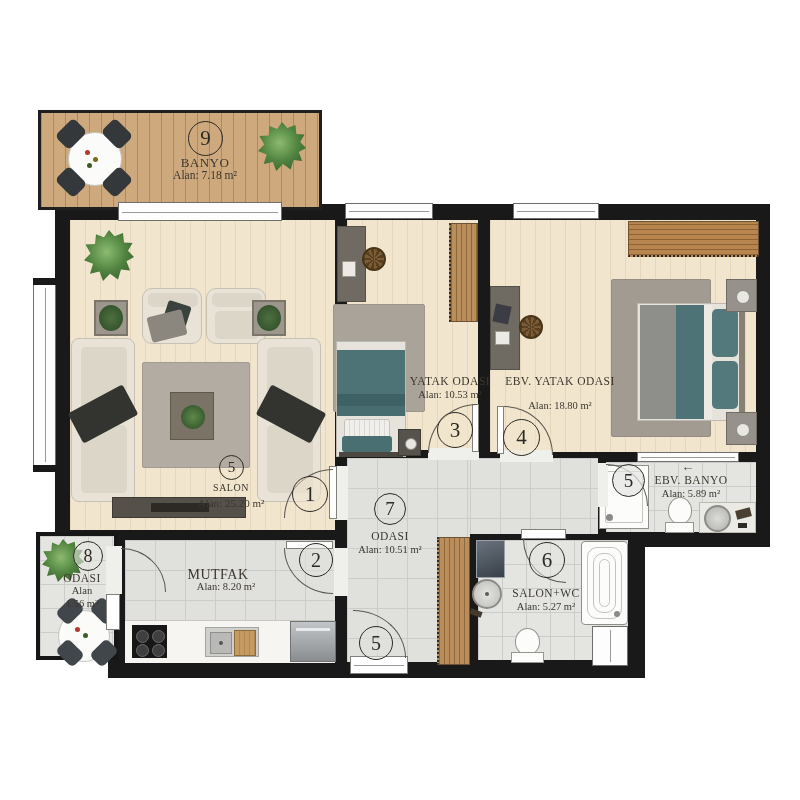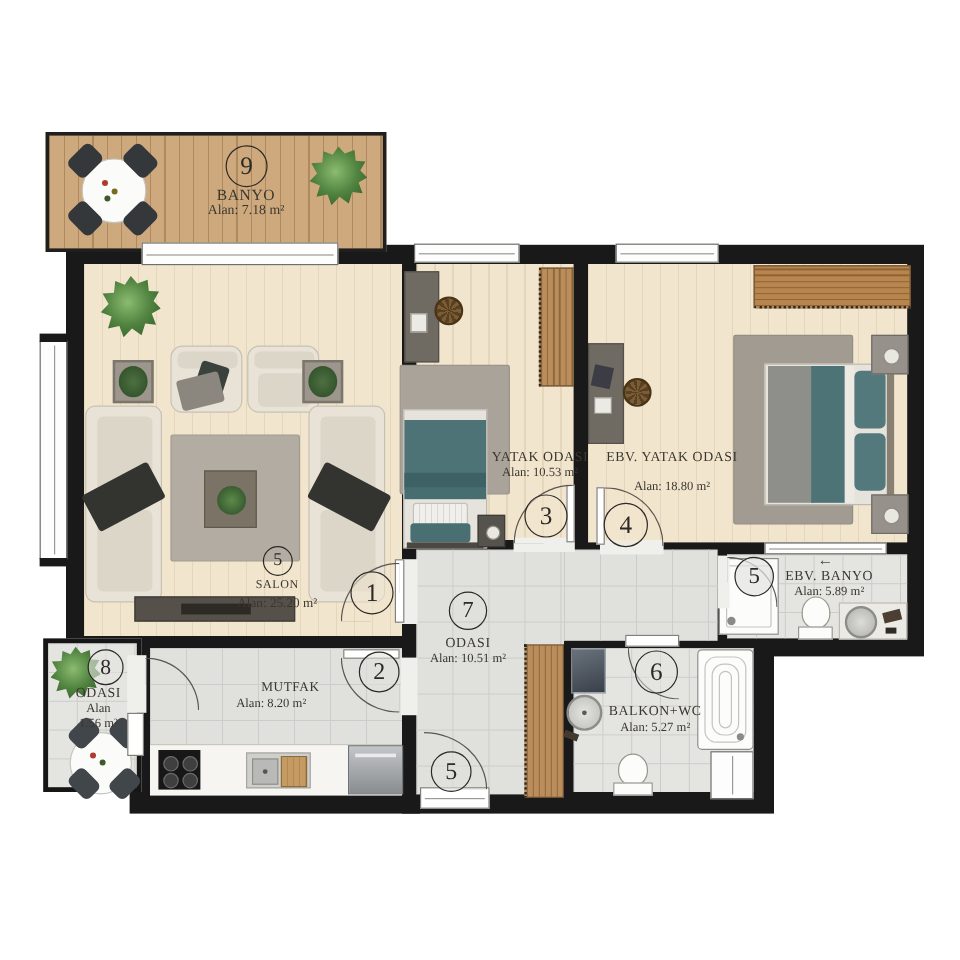--- a/index.html
+++ b/index.html
@@ -298,29 +298,29 @@
 
   <div class="rname" style="left:485px;top:375px;width:150px;font-size:11.5px;">EBV. YATAK ODASI</div>
   <div class="rarea" style="left:485px;top:400px;width:150px;font-size:10.5px;">Alan: 18.80 m²</div>
 
   <div class="numcirc" style="left:374px;top:493px;width:32px;height:32px;font-size:19px;">
       <span>7</span>
     </div>
   <div class="rname" style="left:330px;top:530px;width:120px;font-size:11.5px;">ODASI</div>
   <div class="rarea" style="left:330px;top:544px;width:120px;font-size:10.5px;">Alan: 10.51 m²</div>
 
-  <div class="rname" style="left:182px;top:567px;width:120px;font-size:11px;">MUTFAK</div>
+  <div class="rname" style="left:158px;top:567px;width:120px;font-size:14px;">MUTFAK</div>
   <div class="rarea" style="left:166px;top:581px;width:120px;font-size:10.5px;">Alan: 8.20 m²</div>
 
   <div class="numcirc" style="left:73px;top:541px;width:30px;height:30px;font-size:18px;background:rgba(228,228,225,.6);">
       <span>8</span>
     </div>
   <div class="rname" style="left:37px;top:572px;width:90px;font-size:11.5px;">ODASI</div>
   <div class="rarea" style="left:37px;top:585px;width:90px;font-size:10.5px;">Alan</div>
   <div class="rarea" style="left:37px;top:598px;width:90px;font-size:10.5px;">1.56 m²</div>
 
   <div class="rname" style="left:621px;top:474px;width:140px;font-size:11.5px;">EBV. BANYO</div>
   <div class="rarea" style="left:621px;top:488px;width:140px;font-size:10.5px;">Alan: 5.89 m²</div>
 
-  <div class="rname" style="left:476px;top:587px;width:140px;font-size:11.5px;">BALKON+WC</div>
+  <div class="rname" style="left:476px;top:587px;width:140px;font-size:11.5px;">SALON+WC</div>
   <div class="rarea" style="left:476px;top:601px;width:140px;font-size:10.5px;">Alan: 5.27 m²</div>
 
 </div>
 
 </body></html>

